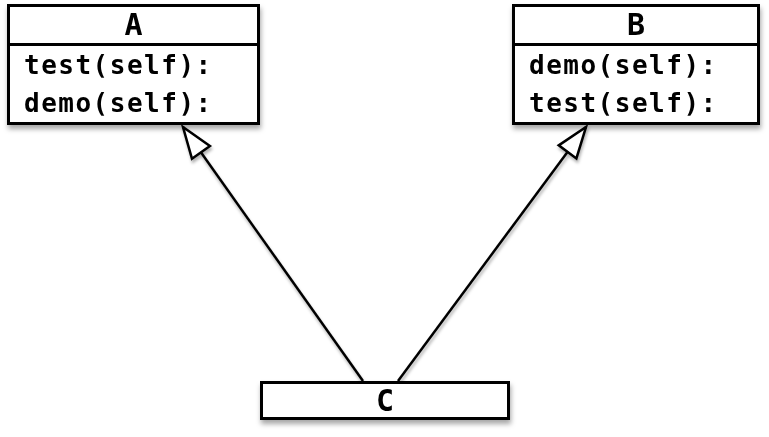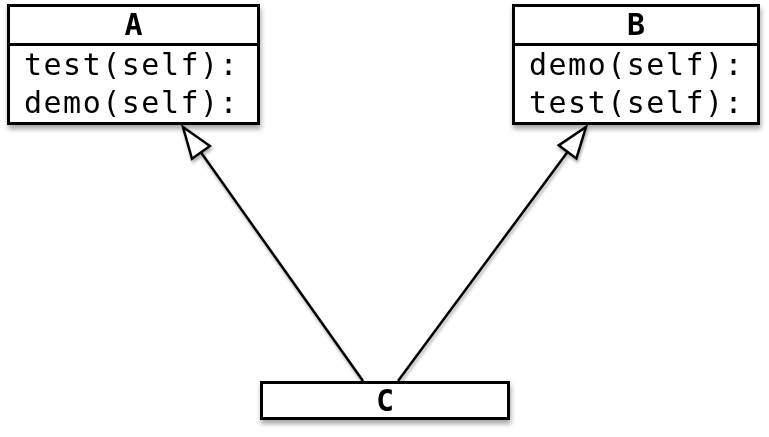--- a/index.html
+++ b/index.html
@@ -36,22 +36,23 @@
     justify-content: center;
     font-weight: bold;
     font-size: 30px;
     line-height: 36px;
   }
   .with-body .class-header {
     border-bottom: 3px solid #000000;
   }
   .class-body {
     padding: 0 0 16px 14px;
-    font-size: 30px;
+    font-size: 26px;
     letter-spacing: 1.5px;
+    font-weight: bold;
   }
   .class-method {
     height: 38px;
     line-height: 38px;
     white-space: nowrap;
   }
   #class-box-a { left: 7px;   top: 4px;   width: 253px; height: 121px; }
   #class-box-b { left: 512px; top: 4px;   width: 248px; height: 121px; }
   #class-box-c { left: 260px; top: 381px; width: 250px; height: 39px; }
   #class-box-c .class-header { height: 33px; line-height: 33px; }

